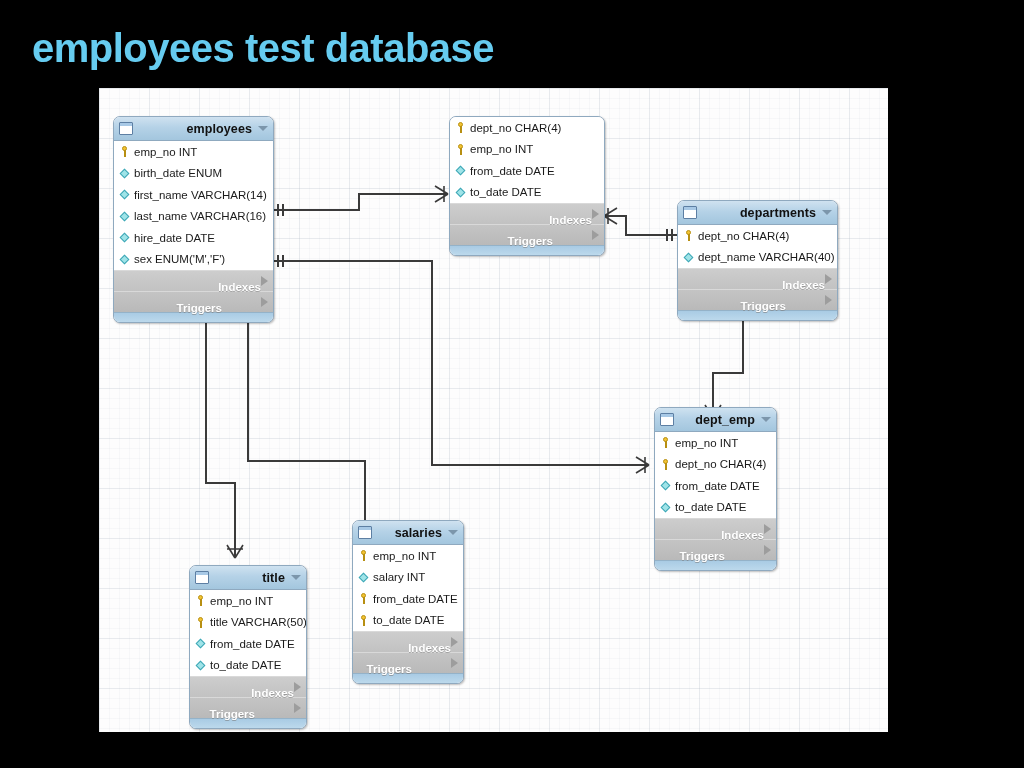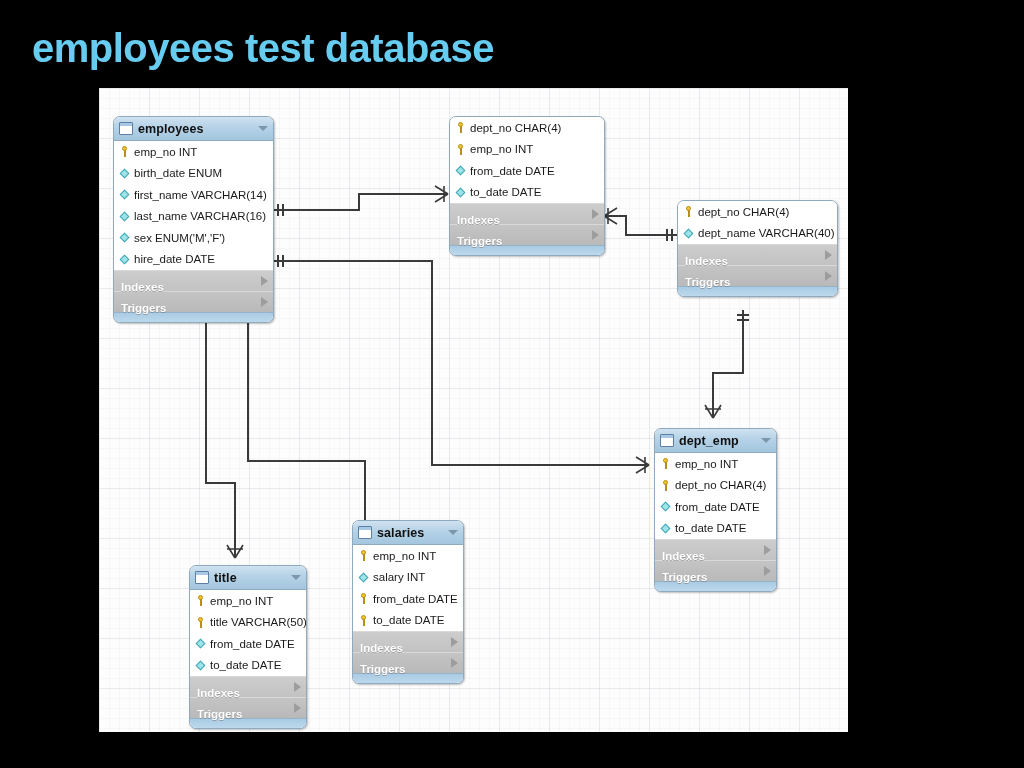--- a/index.html
+++ b/index.html
@@ -1,34 +1,35 @@
 <!DOCTYPE html>
 <html><head>
 <meta charset="utf-8">
 <style>
   html,body{margin:0;padding:0;background:#000;}
   body{width:1024px;height:768px;overflow:hidden;font-family:"Liberation Sans",sans-serif;}
-  #root{position:relative;width:1024px;height:768px;background:#000;}
+  #root{position:relative;width:1024px;height:768px;background:#000;text-align:right;}
 
   #slide-title{
     position:absolute;left:32px;top:26px;
     font-size:40px;font-weight:bold;letter-spacing:-0.5px;
     color:#66ccf0;white-space:nowrap;
   }
 
   #canvas{
     position:absolute;left:99px;top:88px;width:749px;height:644px;
     background-color:#fdfdfd;
     background-image:
       linear-gradient(to right, rgba(170,180,195,.20) 1px, transparent 1px),
       linear-gradient(to bottom, rgba(170,180,195,.20) 1px, transparent 1px),
       linear-gradient(to right, rgba(190,198,210,.10) 1px, transparent 1px),
       linear-gradient(to bottom, rgba(190,198,210,.10) 1px, transparent 1px);
     background-size:50px 50px,50px 50px,10px 10px,10px 10px;
     overflow:hidden;
+    padding-left:40px;
   }
 
   
   #wires{position:absolute;left:0;top:0;width:749px;height:644px;}
 
   
   .tbl{
     position:absolute;
     border:1px solid #8fa9bf;
     border-radius:7px;
@@ -169,26 +170,26 @@
       <div class="col">
           <span class="ic dia"></span>
           <span>first_name VARCHAR(14)</span>
         </div>
       <div class="col">
           <span class="ic dia"></span>
           <span>last_name VARCHAR(16)</span>
         </div>
       <div class="col">
           <span class="ic dia"></span>
+          <span>hire_date DATE</span>
+        </div>
+      <div class="col">
+          <span class="ic dia"></span>
           <span>sex ENUM('M','F')</span>
         </div>
-      <div class="col">
-          <span class="ic dia"></span>
-          <span>hire_date DATE</span>
-        </div>
       <div class="sect">
           <span class="sect-label">Indexes</span>
           <span class="tri"></span>
         </div>
       <div class="sect second">
           <span class="sect-label">Triggers</span>
           <span class="tri"></span>
         </div>
       <div class="foot"></div>
     </div>
@@ -215,40 +216,45 @@
           <span class="tri"></span>
         </div>
       <div class="sect second">
           <span class="sect-label">Triggers</span>
           <span class="tri"></span>
         </div>
       <div class="foot"></div>
     </div>
 
     <div class="tbl" style="left:578px;top:112px;width:159px;">
+      <div class="tbl-head">
+        <span class="tbl-icon"></span>
+        <span class="tbl-name">departments</span>
+        <span class="chev"></span>
+      </div>
       <div class="col">
           <span class="ic key"></span>
           <span>dept_no CHAR(4)</span>
         </div>
       <div class="col">
           <span class="ic dia"></span>
           <span>dept_name VARCHAR(40)</span>
         </div>
       <div class="sect">
           <span class="sect-label">Indexes</span>
           <span class="tri"></span>
         </div>
       <div class="sect second">
           <span class="sect-label">Triggers</span>
           <span class="tri"></span>
         </div>
       <div class="foot"></div>
     </div>
 
-    <div class="tbl" style="left:555px;top:340px;width:121px;">
+    <div class="tbl" style="left:555px;top:319px;width:121px;">
       <div class="tbl-head">
         <span class="tbl-icon"></span>
         <span class="tbl-name">dept_emp</span>
         <span class="chev"></span>
       </div>
       <div class="col">
           <span class="ic key"></span>
           <span>emp_no INT</span>
         </div>
       <div class="col">

